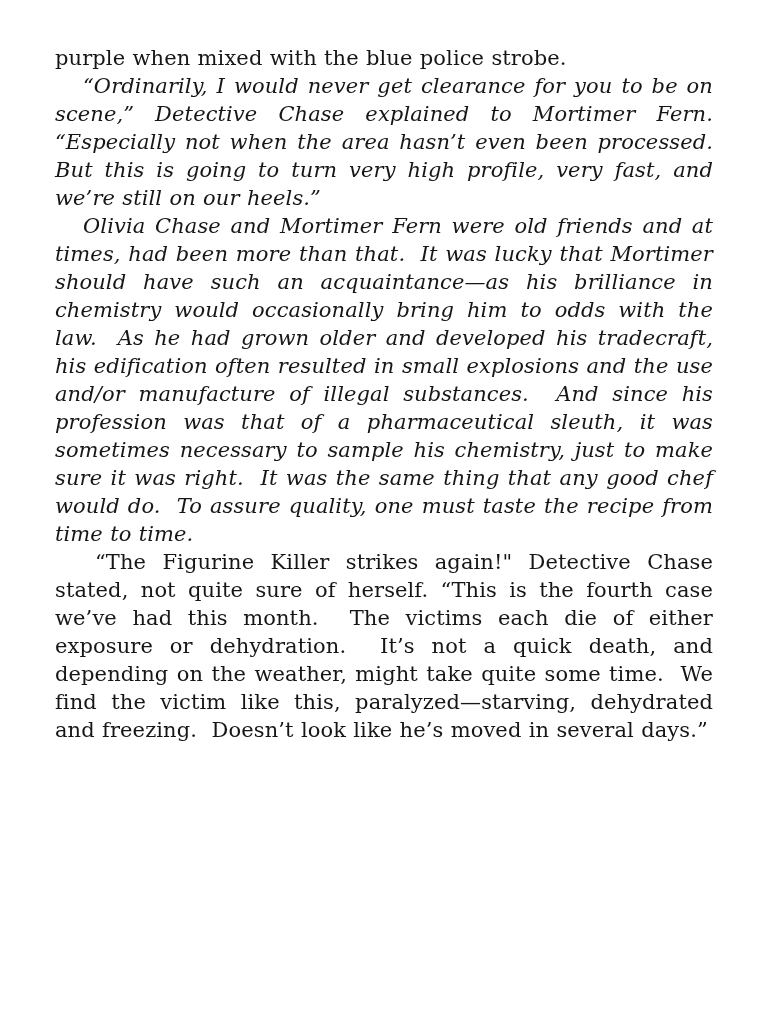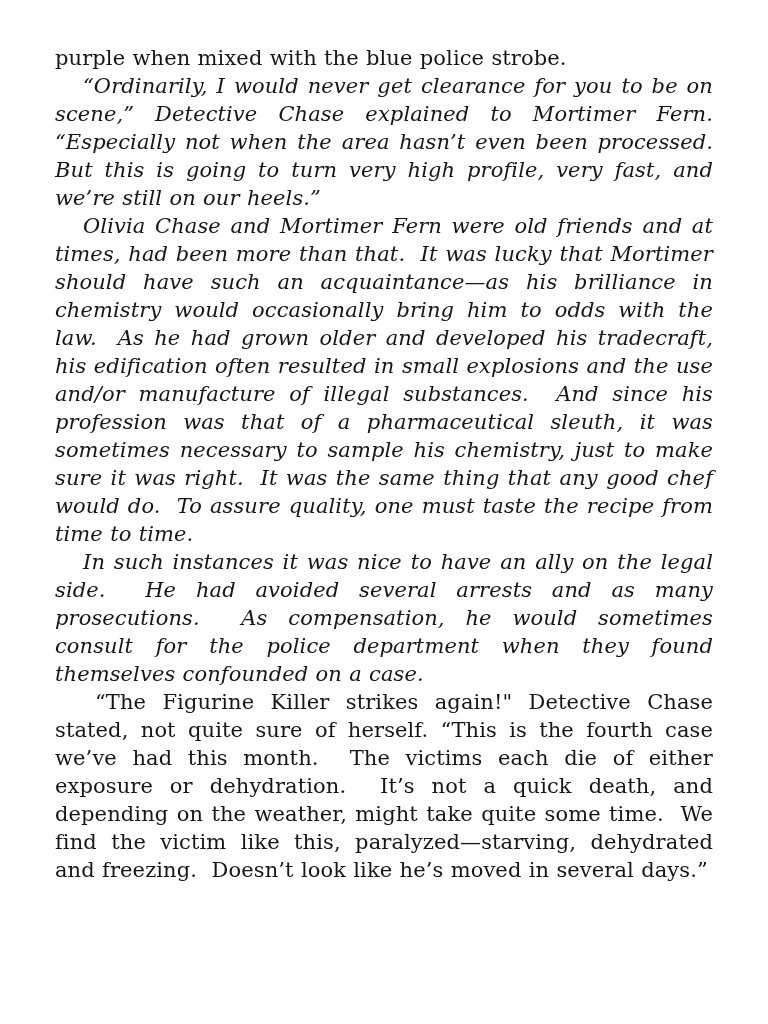--- a/index.html
+++ b/index.html
@@ -37,15 +37,14 @@
     text-indent: 40px;
   }
 </style>
 </head>
 <body>
 
 <div class="book-page">
   <p>purple when mixed with the blue police strobe.</p>
   <p class="ind">“Ordinarily, I would never get clearance for you to be on scene,” Detective Chase explained to Mortimer Fern. “Especially not when the area hasn’t even been processed. But this is going to turn very high profile, very fast, and we’re still on our heels.”</p>
   <p class="ind">Olivia Chase and Mortimer Fern were old friends and at times, had been more than that.&nbsp; It was lucky that Mortimer should have such an acquaintance—as his brilliance in chemistry would occasionally bring him to odds with the law.&nbsp; As he had grown older and developed his tradecraft, his edification often resulted in small explosions and the use and/or manufacture of illegal substances.&nbsp; And since his profession was that of a pharmaceutical sleuth, it was sometimes necessary to sample his chemistry, just to make sure it was right.&nbsp; It was the same thing that any good chef would do.&nbsp; To assure quality, one must taste the recipe from time to time.</p>
-  <p class="ind">In such instances it was nice to have an ally on the legal side.&nbsp; He had avoided several arrests and as many prosecutions.&nbsp; As compensation, he would sometimes consult for the police department when they found themselves confounded on a case.</p>
   <p class="ind-deep">“The Figurine Killer strikes again!" Detective Chase stated, not quite sure of herself. “This is the fourth case we’ve had this month.&nbsp; The victims each die of either exposure or dehydration.&nbsp; It’s not a quick death, and depending on the weather, might take quite some time.&nbsp; We find the victim like this, paralyzed—starving, dehydrated and freezing.&nbsp; Doesn’t look like he’s moved in several days.”</p>
 </div>
 
 </body></html>

